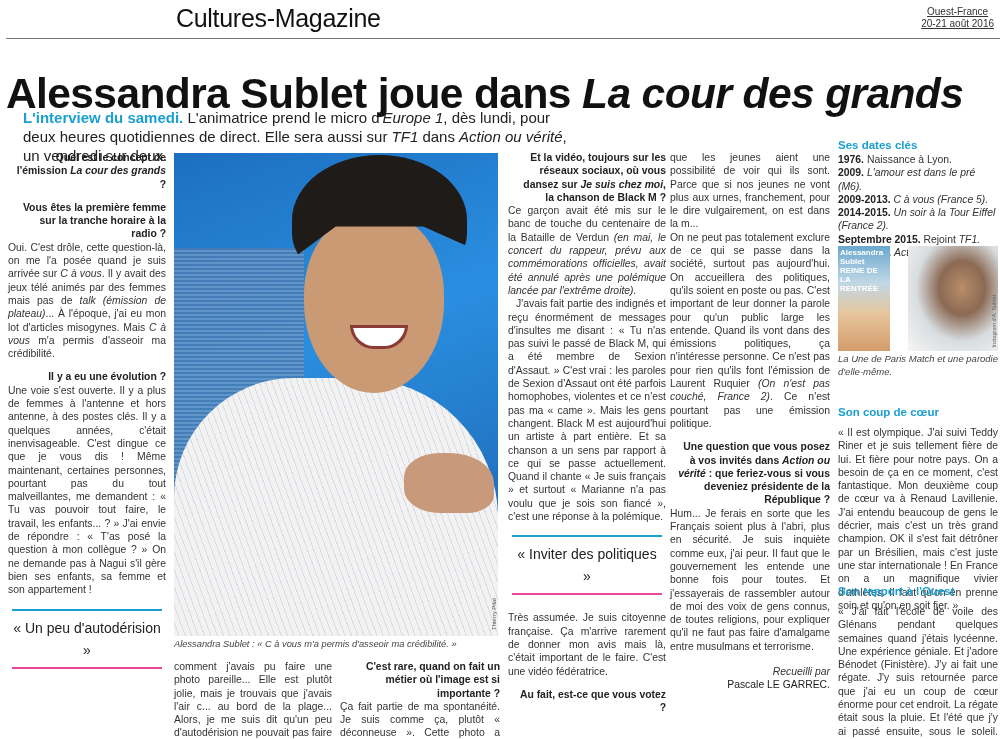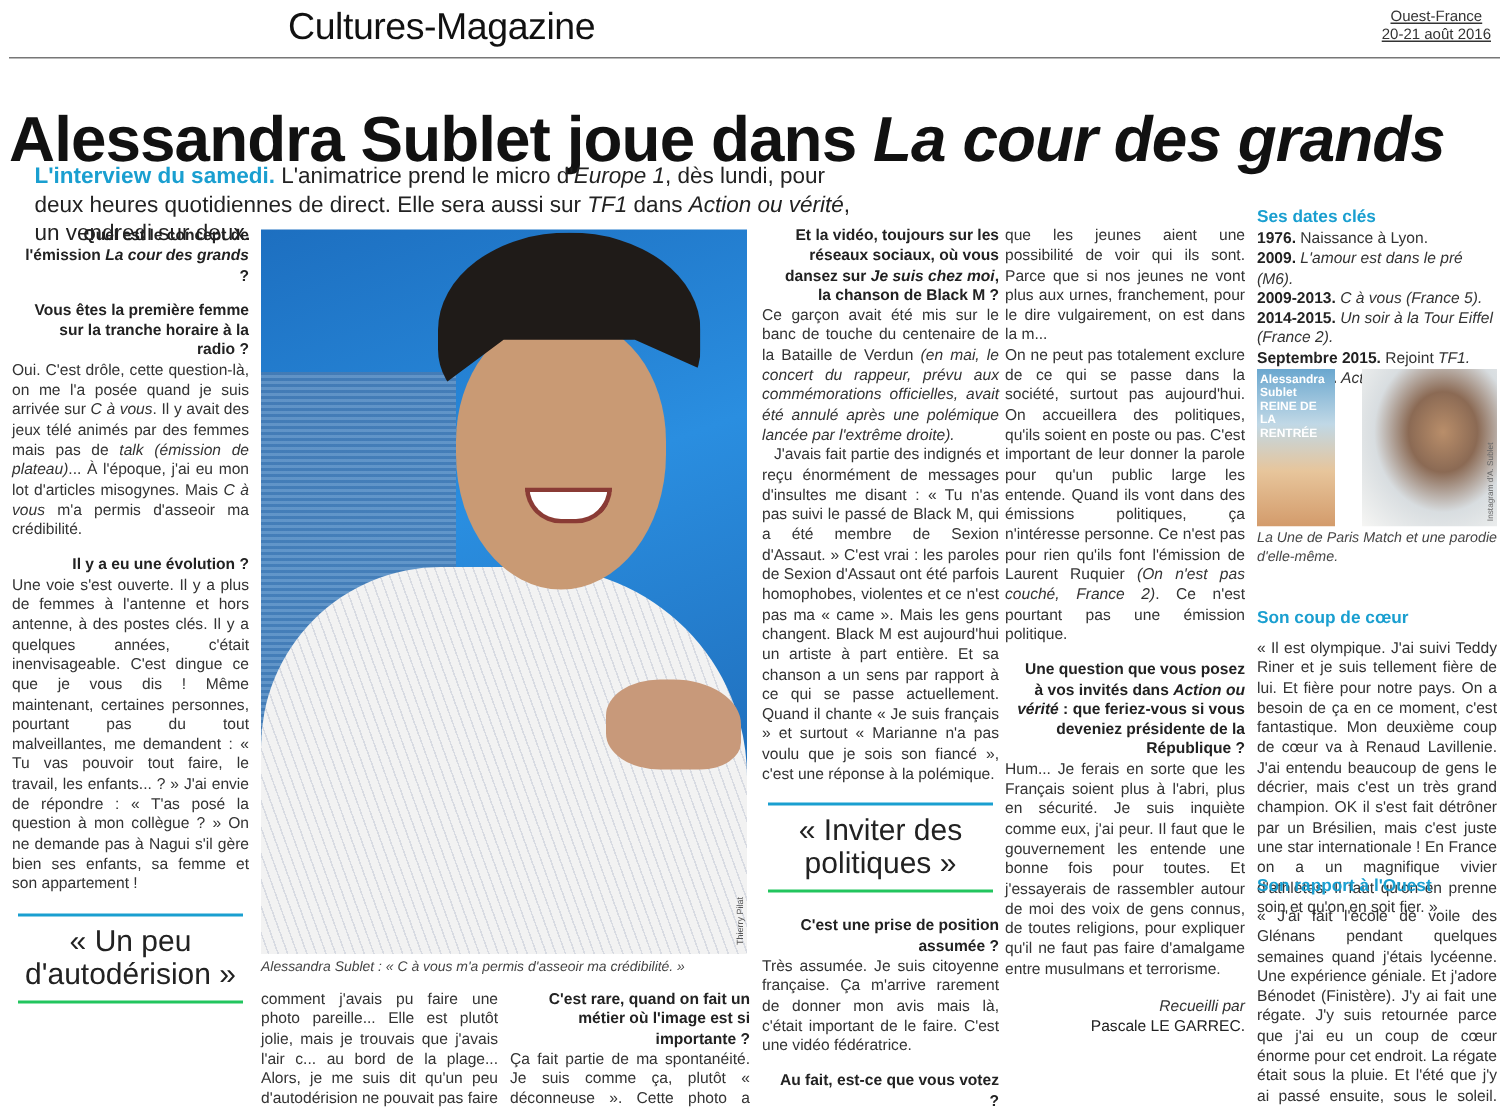--- a/index.html
+++ b/index.html
@@ -1,37 +1,37 @@
 <!DOCTYPE html>
 <html><head>
 <meta charset="utf-8">
 <style>
   * { box-sizing: border-box; margin: 0; padding: 0; }
   html, body { width: 1000px; height: 739px; background: #ffffff; overflow: hidden; }
   body { position: relative; font-family: "Liberation Sans", sans-serif; color: #222; }
 
   .header { position: absolute; left: 0; top: 0; width: 1000px; height: 40px; }
-  .section-title { position: absolute; left: 192px; top: 4px; font-size: 25px; color: #111; letter-spacing: -0.3px; }
+  .section-title { position: absolute; left: 176px; top: 4px; font-size: 25px; color: #111; letter-spacing: -0.3px; }
   .masthead { position: absolute; right: 6px; top: 6px; text-align: center; font-size: 10px; line-height: 12px; color: #333; text-decoration: underline; }
   .rule { position: absolute; left: 6px; right: 0; top: 38px; border-top: 1px solid #777; }
 
   .headline { position: absolute; left: 6px; top: 72px; font-size: 42.5px; line-height: 44px; color: #111; white-space: nowrap; letter-spacing: -0.6px; }
   .headline i { font-style: italic; }
 
   .standfirst { position: absolute; left: 23px; top: 108px; width: 560px; font-size: 15px; line-height: 19px; color: #222; }
   .standfirst .kicker { color: #1a9fd0; font-weight: bold; }
 
   .col { position: absolute; font-size: 10.4px; line-height: 13.3px; color: #333; text-align: justify; hyphens: auto; }
   .col p { text-indent: 0; }
   .q { font-weight: bold; color: #222; padding-left: 8px; text-align: right; margin-top: 10px; }
   .q:first-child { margin-top: 0; }
   .a { }
   .col i { font-style: italic; }
 
-  .pull { border-top: 2px solid #1a9fd0; border-bottom: 2px solid #22c55e; text-align: center; font-size: 20px; line-height: 22px; color: #222; padding: 6px 0; margin: 12px 4px 16px 4px; }
+  .pull { border-top: 2px solid #1a9fd0; border-bottom: 2px solid #ec4899; text-align: center; font-size: 14px; line-height: 22px; color: #222; padding: 6px 0; margin: 12px 4px 16px 4px; }
 
   .photo { position: absolute; left: 174px; top: 153px; width: 324px; height: 483px; overflow: hidden;
            background: linear-gradient(160deg, #1d6fc0 0%, #2a8ee0 40%, #1b5faa 100%); }
   .photo .chair { position: absolute; left: 0; top: 95px; width: 130px; height: 260px;
            background: repeating-linear-gradient(0deg, #6f98c4 0 2px, #4b7bb0 2px 4px); opacity: .8; }
   .photo .hair { position: absolute; left: 118px; top: 2px; width: 175px; height: 130px; border-radius: 50% 50% 40% 40%; background: #1f1b18; }
   .photo .face { position: absolute; left: 130px; top: 60px; width: 140px; height: 180px; border-radius: 45% 45% 50% 50%; background: #c99a74; }
   .photo .mouth { position: absolute; left: 176px; top: 172px; width: 58px; height: 24px; border-radius: 0 0 30px 30px; background: #fff; border: 3px solid #8a3b35; }
   .photo .shirt { position: absolute; left: 0; top: 225px; width: 324px; height: 260px; border-radius: 120px 140px 0 0;
            background: repeating-linear-gradient(70deg, #f2f2f2 0 5px, #d8dbe2 5px 6px); }
@@ -102,21 +102,20 @@
 <div class="col" style="left:340px; top:660px; width:160px;">
   <p class="q">C'est rare, quand on fait un métier où l'image est si importante ?</p>
   <p class="a">Ça fait partie de ma spontanéité. Je suis comme ça, plutôt « déconneuse ». Cette photo a cartonné !</p>
 </div>
 
 <div class="col" style="left:508px; top:151px; width:158px;">
   <p class="q"><span>Et la vidéo, toujours sur les réseaux sociaux, où vous dansez sur </span><i>Je suis chez moi</i><span>, la chanson de Black M ?</span></p>
   <p class="a"><span>Ce garçon avait été mis sur le banc de touche du centenaire de la Bataille de Verdun </span><i>(en mai, le concert du rappeur, prévu aux commémorations officielles, avait été annulé après une polémique lancée par l'extrême droite).</i></p>
   <p class="a" style="text-indent:8px;">J'avais fait partie des indignés et reçu énormément de messages d'insultes me disant : « Tu n'as pas suivi le passé de Black M, qui a été membre de Sexion d'Assaut. » C'est vrai : les paroles de Sexion d'Assaut ont été parfois homophobes, violentes et ce n'est pas ma « came ». Mais les gens changent. Black M est aujourd'hui un artiste à part entière. Et sa chanson a un sens par rapport à ce qui se passe actuellement. Quand il chante « Je suis français » et surtout « Marianne n'a pas voulu que je sois son fiancé », c'est une réponse à la polémique.</p>
   <div class="pull">« Inviter des politiques »</div>
-  <p class="q">C'est une prise de position assumée ?</p>
   <p class="a">Très assumée. Je suis citoyenne française. Ça m'arrive rarement de donner mon avis mais là, c'était important de le faire. C'est une vidéo fédératrice.</p>
   <p class="q">Au fait, est-ce que vous votez ?</p>
 
 </div>
 
 <div class="col" style="left:670px; top:151px; width:160px;">
   <p class="a">que les jeunes aient une possibilité de voir qui ils sont. Parce que si nos jeunes ne vont plus aux urnes, franchement, pour le dire vulgairement, on est dans la m...</p>
   <p class="a"><span>On ne peut pas totalement exclure de ce qui se passe dans la société, surtout pas aujourd'hui. On accueillera des politiques, qu'ils soient en poste ou pas. C'est important de leur donner la parole pour qu'un public large les entende. Quand ils vont dans des émissions politiques, ça n'intéresse personne. Ce n'est pas pour rien qu'ils font l'émission de Laurent Ruquier </span><i>(On n'est pas couché, France 2)</i><span>. Ce n'est pourtant pas une émission politique.</span></p>
   <p class="q"><span>Une question que vous posez à vos invités dans </span><i>Action ou vérité</i><span> : que feriez-vous si vous deveniez présidente de la République ?</span></p>
   <p class="a">Hum... Je ferais en sorte que les Français soient plus à l'abri, plus en sécurité. Je suis inquiète comme eux, j'ai peur. Il faut que le gouvernement les entende une bonne fois pour toutes. Et j'essayerais de rassembler autour de moi des voix de gens connus, de toutes religions, pour expliquer qu'il ne faut pas faire d'amalgame entre musulmans et terrorisme.</p>

